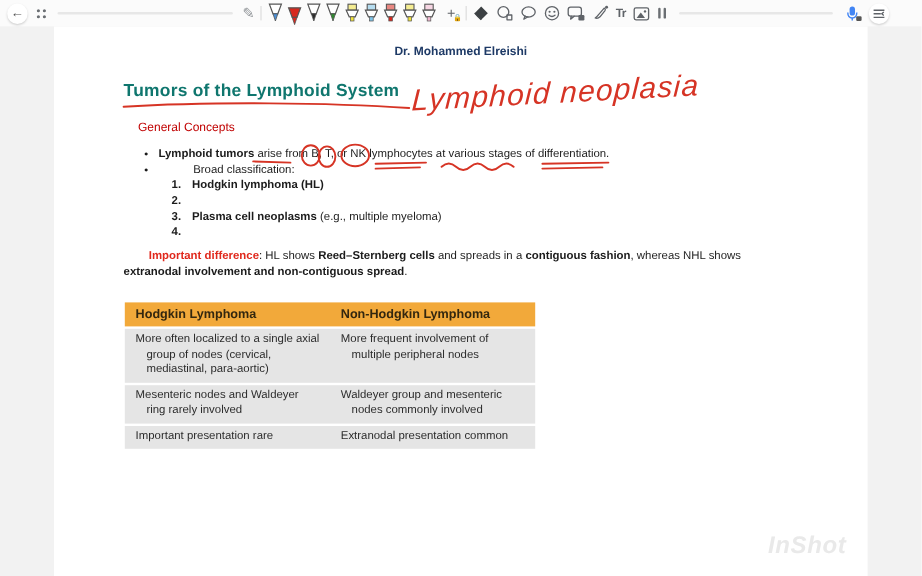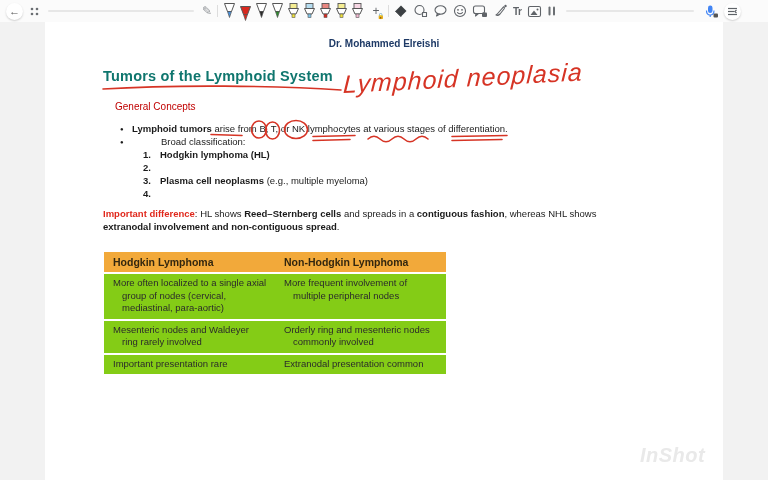--- a/index.html
+++ b/index.html
@@ -47,21 +47,21 @@
   .num-list { position:absolute; left:98px; top:126px; }
   .num-row { display:flex; line-height:13px; }
   .num-row .num { width:17px; font-weight:bold; font-size:9.5px; color:#1b1b1b; }
 
   .important { position:absolute; left:58px; top:185px; width:540px; }
 
   
   table.cmp { position:absolute; left:59px; top:228px; width:342px; border-collapse:separate; border-spacing:0 2px; }
   table.cmp th { background:#f2a93a; font-size:10.5px; font-weight:bold; color:#33270f;
                  text-align:left; padding:4px 8px 4px 9px; height:20px;margin-left:27px; }
-  table.cmp td { background:#84cc16; font-size:9.5px; color:#2b2b2b; line-height:12.5px;
+  table.cmp td { background:#e5e5e5; font-size:9.5px; color:#2b2b2b; line-height:12.5px;
                  padding:3px 8px 4px 18px; text-indent:-9px; vertical-align:top; width:50%;margin-top:12px; }
 
   .ink { position:absolute; left:0; top:0; width:678px; height:458px; pointer-events:none; }
 
   .watermark { position:absolute; left:640px; top:422px; font-size:20px; font-weight:bold;
                color:#e9e9e9; letter-spacing:.5px; font-style:italic; }
 
   svg .stk { stroke:#5f6368; stroke-width:1.1; fill:none; stroke-linecap:round; stroke-linejoin:round; }
 </style>
 </head>
@@ -237,35 +237,35 @@
         </div>
         <div class="num-row">
           <span class="num">3.</span>
           <span class="body-text"><b>Plasma cell neoplasms</b><span> (e.g., multiple myeloma)</span></span>
         </div>
         <div class="num-row">
           <span class="num">4.</span>
         </div>
       </div>
 
-      <div class="important body-text"><b style="color: rgb(224, 40, 28);">Important difference</b><span>: HL shows </span><b>Reed–Sternberg cells</b><span> and spreads in a </span><b>contiguous fashion</b><span>, whereas NHL shows </span><b>extranodal involvement and non-contiguous spread</b><span>.</span></div>
+      <div class="important body-text"><b style="color: rgb(224, 40, 28); margin-left: 21px;">Important difference</b><span>: HL shows </span><b>Reed–Sternberg cells</b><span> and spreads in a </span><b>contiguous fashion</b><span>, whereas NHL shows </span><b>extranodal involvement and non-contiguous spread</b><span>.</span></div>
 
       <table class="cmp">
         <tbody>
             <tr>
           <th>Hodgkin Lymphoma</th>
           <th>Non-Hodgkin Lymphoma</th>
         </tr>
         <tr>
           <td>More often localized to a single axial group of nodes (cervical, mediastinal, para-aortic)</td>
           <td>More frequent involvement of multiple peripheral nodes</td>
         </tr>
         <tr>
           <td>Mesenteric nodes and Waldeyer ring rarely involved</td>
-          <td>Orderly ring and mesenteric nodes commonly involved</td>
+          <td>Waldeyer group and mesenteric nodes commonly involved</td>
         </tr>
         <tr>
           <td>Important presentation rare</td>
           <td>Extranodal presentation common</td>
         </tr>
       </tbody>
         </table>
 
       <svg class="ink" viewBox="0 0 678 458">
         <g stroke="#d63425" stroke-width="1.6" fill="none" stroke-linecap="round">

